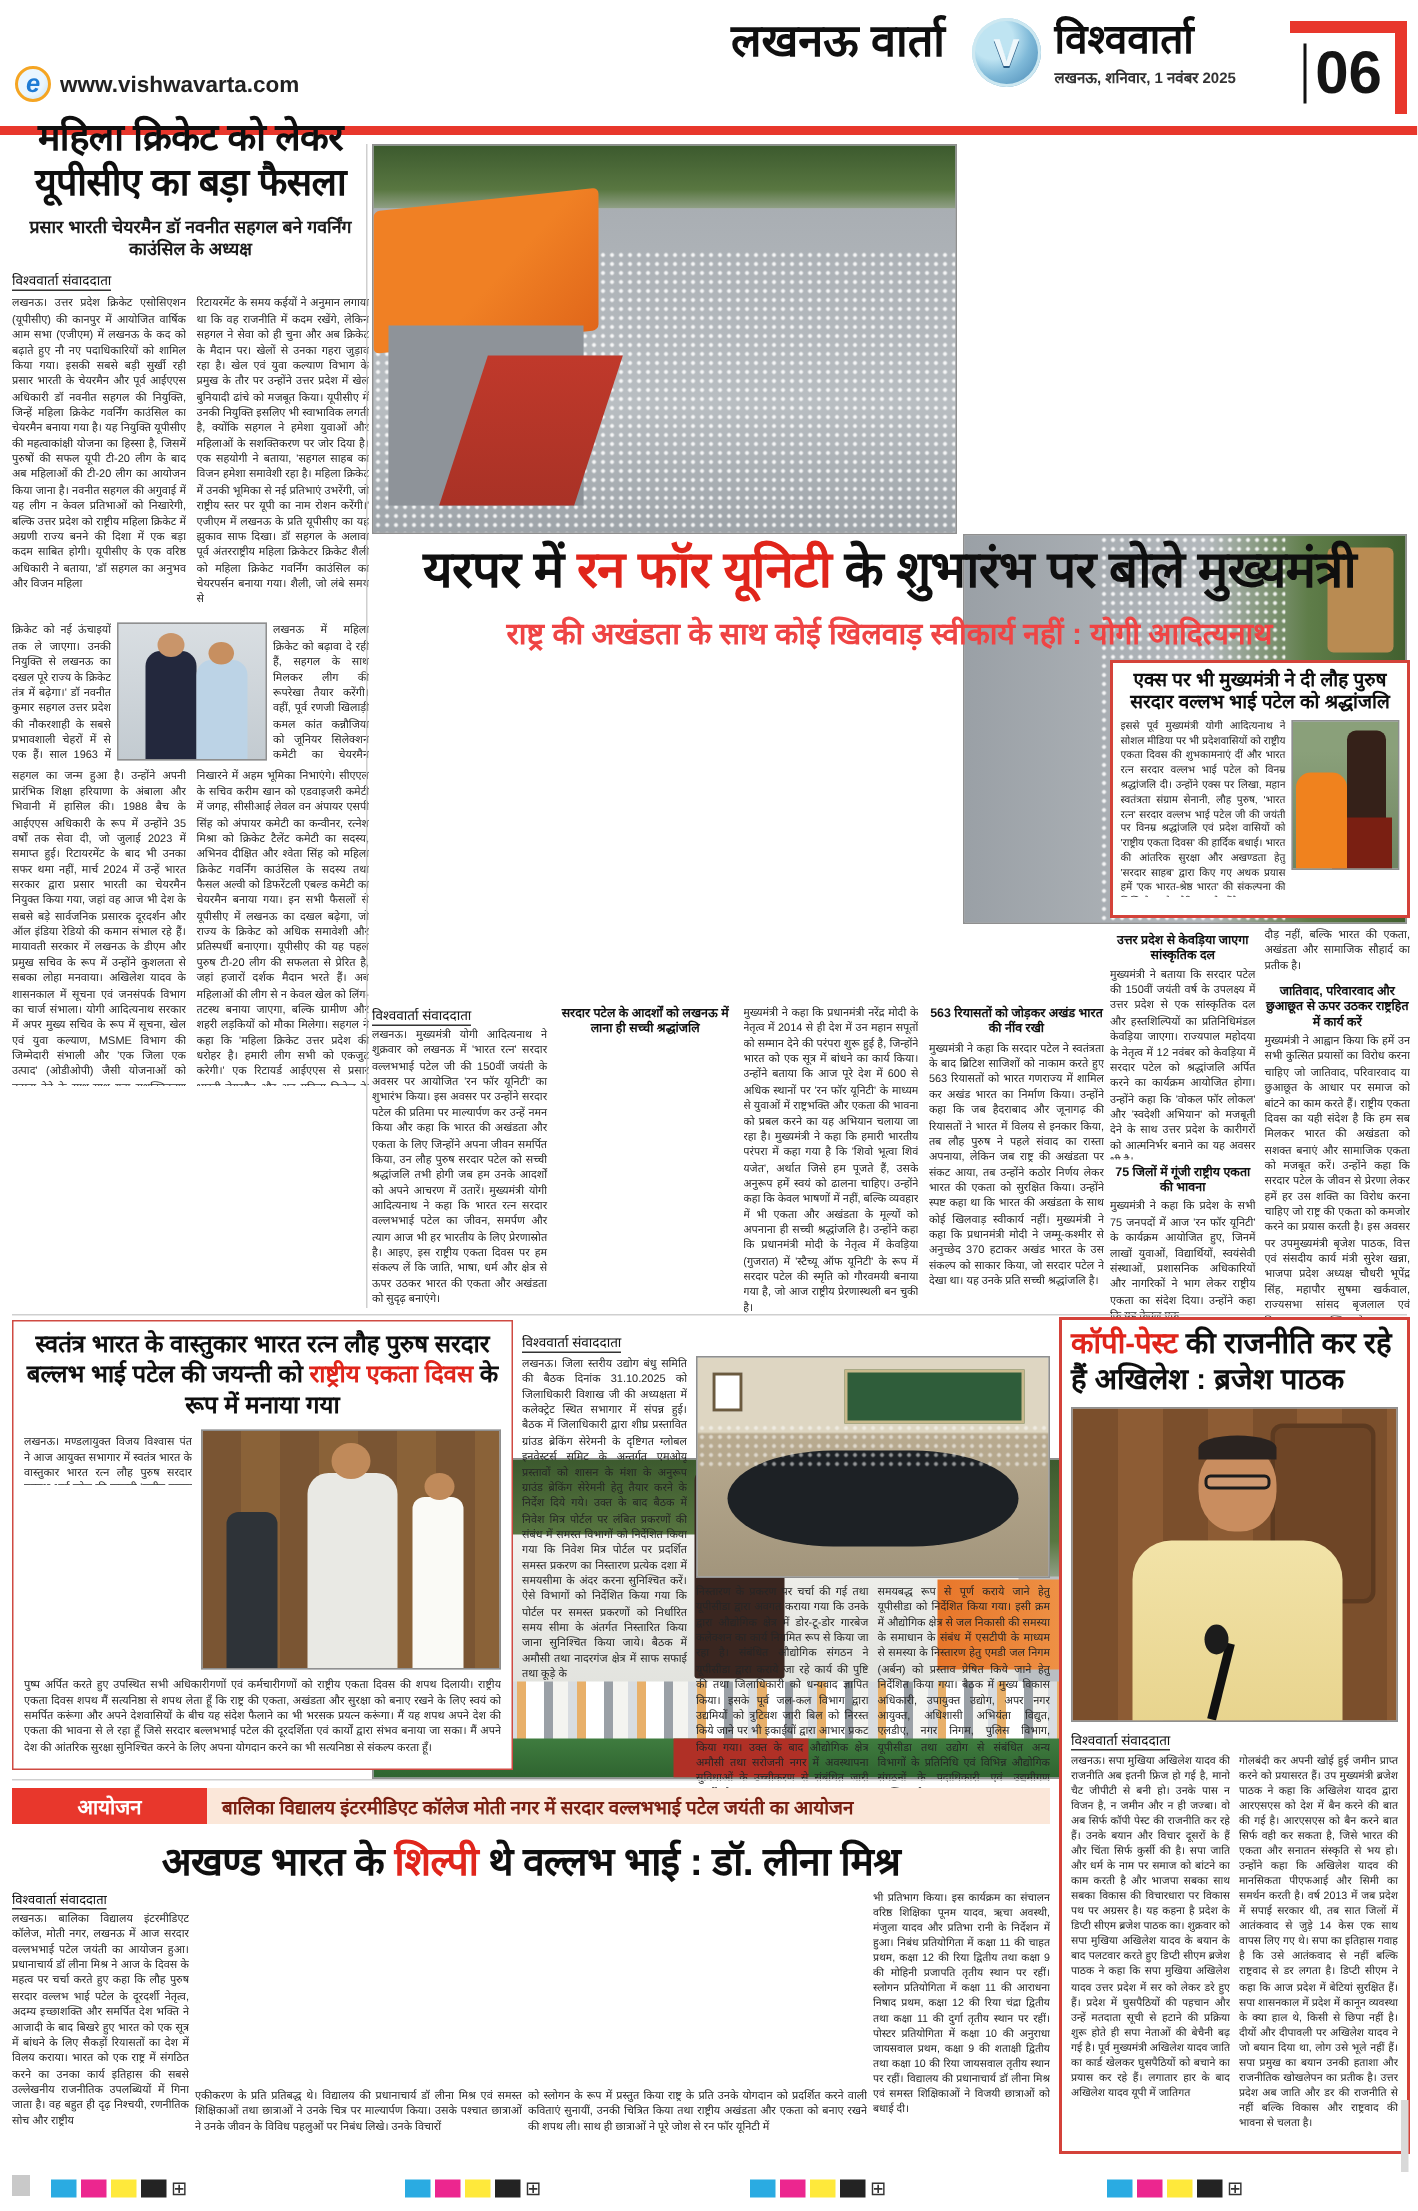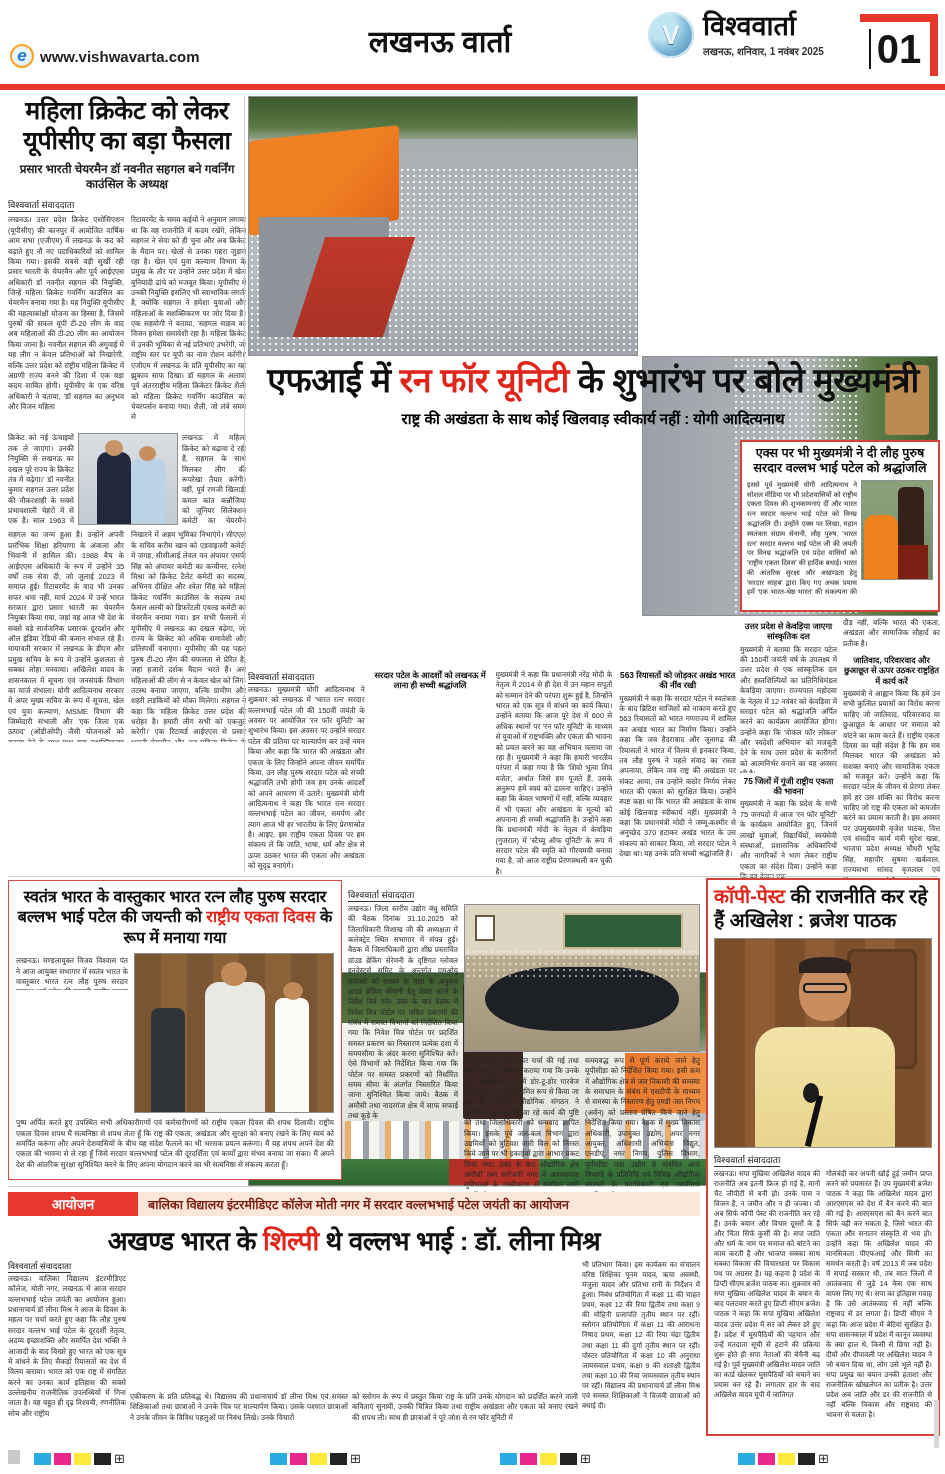--- a/index.html
+++ b/index.html
@@ -27,40 +27,40 @@
 </head>
 <body>
 
 <div class="page">
 
   <div class="abs" style="left:10px; top:44px; display:flex; align-items:center; gap:6px;">
     <span style="display:inline-flex; width:24px; height:24px; border-radius:50%; background:radial-gradient(circle at 35% 35%, #eaf6ff 55%, #bfe0f7); border:2px solid #f5a523; color:#1f7bd4; font-weight:bold; font-style:italic; font-size:17px; align-items:center; justify-content:center;">e</span>
     <span style="font-size:15px; font-weight:bold; color:#222;">www.vishwavarta.com</span>
   </div>
 
-  <div class="abs" style="left:250px; top:20px; width:380px; text-align:center;">
+  <div class="abs" style="left:250px; top:5px; width:380px; text-align:right;">
     <span style="font-size:30px; font-weight:bold; color:#101010;">लखनऊ वार्ता</span>
   </div>
 
   <div class="abs" style="left:648px; top:12px; display:flex; gap:9px; align-items:flex-start;">
     <span style="display:inline-flex; width:46px; height:46px; border-radius:50%; background:radial-gradient(circle at 30% 30%, #bfe4f2 30%, #7fb9d8 55%, #3f7fae); box-shadow:inset 0 0 0 2px #cde8f1; color:#eef7fb; font-weight:bold; font-size:26px; align-items:center; justify-content:center; text-shadow:0 1px 0 #2b5d85;">V</span>
     <span style="display:inline-block;">
       <span style="display:block; font-size:27px; font-weight:bold; color:#0d0d0d; line-height:1.05;">विश्ववार्ता</span>
       <span style="display:block; font-size:10px; font-weight:bold; color:#333; margin-top:4px;">लखनऊ,  शनिवार, 1 नवंबर 2025</span>
     </span>
   </div>
 
   <div class="abs" style="left:860px; top:14px; width:78px; height:62px; border-top:8px solid #e8372c; border-right:8px solid #e8372c; display:flex; align-items:center; justify-content:center; gap:6px;">
     <span style="display:inline-block; width:2px; height:40px; background:#111;"></span>
-    <span style="font-size:40px; font-weight:bold; color:#151515;">01</span>
+    <span style="font-size:40px; font-weight:bold; color:#151515;">06</span>
   </div>
 
   <div class="abs" style="left:0; top:84px; width:945px; height:6px; background:#e8372c;"></div>
 
-  <div class="abs" style="left:8px; top:96px; width:238px;">
+  <div class="abs" style="left:8px; top:78px; width:238px;">
     <h2 style="font-size:25px; line-height:1.18; text-align:center; letter-spacing:-0.4px;">महिला क्रिकेट को लेकर यूपीसीए का बड़ा फैसला</h2>
     <div style="font-size:11.8px; font-weight:bold; text-align:center; margin-top:7px; line-height:1.25;">प्रसार भारती चेयरमैन डॉ नवनीत सहगल बने गवर्निंग काउंसिल के अध्यक्ष</div>
     <div class="byline" style="margin-top:7px;"><span>विश्ववार्ता संवाददाता</span></div>
     <div style="margin-top:4px; display:flex; gap:7px;">
       <div class="jtext" style="width:116px; height:216px;">लखनऊ। उत्तर प्रदेश क्रिकेट एसोसिएशन (यूपीसीए) की कानपुर में आयोजित वार्षिक आम सभा (एजीएम) में लखनऊ के कद को बढ़ाते हुए नौ नए पदाधिकारियों को शामिल किया गया। इसकी सबसे बड़ी सुर्खी रही प्रसार भारती के चेयरमैन और पूर्व आईएएस अधिकारी डॉ नवनीत सहगल की नियुक्ति, जिन्हें महिला क्रिकेट गवर्निंग काउंसिल का चेयरमैन बनाया गया है। यह नियुक्ति यूपीसीए की महत्वाकांक्षी योजना का हिस्सा है, जिसमें पुरुषों की सफल यूपी टी-20 लीग के बाद अब महिलाओं की टी-20 लीग का आयोजन किया जाना है। नवनीत सहगल की अगुवाई में यह लीग न केवल प्रतिभाओं को निखारेगी, बल्कि उत्तर प्रदेश को राष्ट्रीय महिला क्रिकेट में अग्रणी राज्य बनने की दिशा में एक बड़ा कदम साबित होगी। यूपीसीए के एक वरिष्ठ अधिकारी ने बताया, 'डॉ सहगल का अनुभव और विजन महिला</div>
       <div class="jtext" style="width:115px; height:216px;">रिटायरमेंट के समय कईयों ने अनुमान लगाया था कि वह राजनीति में कदम रखेंगे, लेकिन सहगल ने सेवा को ही चुना और अब क्रिकेट के मैदान पर। खेलों से उनका गहरा जुड़ाव रहा है। खेल एवं युवा कल्याण विभाग के प्रमुख के तौर पर उन्होंने उत्तर प्रदेश में खेल बुनियादी ढांचे को मजबूत किया। यूपीसीए में उनकी नियुक्ति इसलिए भी स्वाभाविक लगती है, क्योंकि सहगल ने हमेशा युवाओं और महिलाओं के सशक्तिकरण पर जोर दिया है। एक सहयोगी ने बताया, 'सहगल साहब का विजन हमेशा समावेशी रहा है। महिला क्रिकेट में उनकी भूमिका से नई प्रतिभाएं उभरेंगी, जो राष्ट्रीय स्तर पर यूपी का नाम रोशन करेंगी।' एजीएम में लखनऊ के प्रति यूपीसीए का यह झुकाव साफ दिखा। डॉ सहगल के अलावा पूर्व अंतरराष्ट्रीय महिला क्रिकेटर क्रिकेट शैली को महिला क्रिकेट गवर्निंग काउंसिल का चेयरपर्सन बनाया गया। शैली, जो लंबे समय से</div>
     </div>
     <div style="margin-top:2px; display:flex; gap:4px; height:94px;">
       <div class="jtext" style="width:66px; height:94px;">क्रिकेट को नई ऊंचाइयों तक ले जाएगा। उनकी नियुक्ति से लखनऊ का दखल पूरे राज्य के क्रिकेट तंत्र में बढ़ेगा।' डॉ नवनीत कुमार सहगल उत्तर प्रदेश की नौकरशाही के सबसे प्रभावशाली चेहरों में से एक हैं। साल 1963 में पंजाब के फरीदकोट में जन्मे</div>
       <div class="photo" style="width:100px; height:92px;">
@@ -90,23 +90,23 @@
   </div>
   <div class="abs photo" style="left:642px; top:96px; width:296px; height:260px;">
     <div class="abs" style="inset:0; background:linear-gradient(90deg,#9aa0a6 0%,#b4b9bd 55%,#5f7d49 78%,#42602f 100%);"></div>
     <div class="dots" style="left:90px; right:80px;"></div>
     <div class="abs" style="right:40px; top:150px; width:60px; height:80px; background:linear-gradient(180deg,#c0392b,#a93226); transform:skewX(14deg);"></div>
     <div class="abs" style="right:8px; top:8px; width:44px; height:70px; background:#b98b52; border-radius:4px;"></div>
   </div>
 
   <div class="abs" style="left:248px; top:362px; width:690px; text-align:center;">
     <h1 style="font-size:34px; line-height:1.1; letter-spacing:-0.5px;">
-      <span>एफआई में </span><span class="red">रन फॉर यूनिटी</span><span> के शुभारंभ पर बोले मुख्यमंत्री</span>
+      <span>यरपर में </span><span class="red">रन फॉर यूनिटी</span><span> के शुभारंभ पर बोले मुख्यमंत्री</span>
     </h1>
-    <div style="font-size:15px; font-weight:bold; margin-top:9px; color:#000000;">राष्ट्र की अखंडता के साथ कोई खिलवाड़ स्वीकार्य नहीं  :  योगी आदित्यनाथ</div>
+    <div style="font-size:20px; font-weight:bold; margin-top:9px; color:#ef4444;">राष्ट्र की अखंडता के साथ कोई खिलवाड़ स्वीकार्य नहीं  :  योगी आदित्यनाथ</div>
   </div>
 
   <div class="abs photo" style="left:248px; top:452px; width:488px; height:214px;">
     <div class="treeband" style="height:78px;"></div>
     <div class="abs" style="left:60px; top:50px; width:370px; height:100px; background:linear-gradient(180deg,#f2f2ee,#e2e3de);"></div>
     <div class="abs" style="left:214px; top:6px; width:60px; height:140px; background:#3a2620; border-radius:8px 8px 2px 2px;"></div>
     <div class="abs" style="left:228px; top:52px; width:32px; height:26px; background:#e8762a; border-radius:4px;"></div>
     <div class="abs" style="left:0; top:148px; right:0; height:42px; background:repeating-linear-gradient(90deg,#f4f4f0 0 10px,#d8dce0 10px 16px,#e8b06a 16px 22px,#fff 22px 34px,#9aa0a6 34px 40px);"></div>
     <div class="abs" style="left:0; bottom:0; right:0; height:26px; background:linear-gradient(180deg,#3f7c3f,#2f6430);"></div>
     <div class="abs" style="left:200px; bottom:0; width:90px; height:26px; background:#b03026;"></div>

